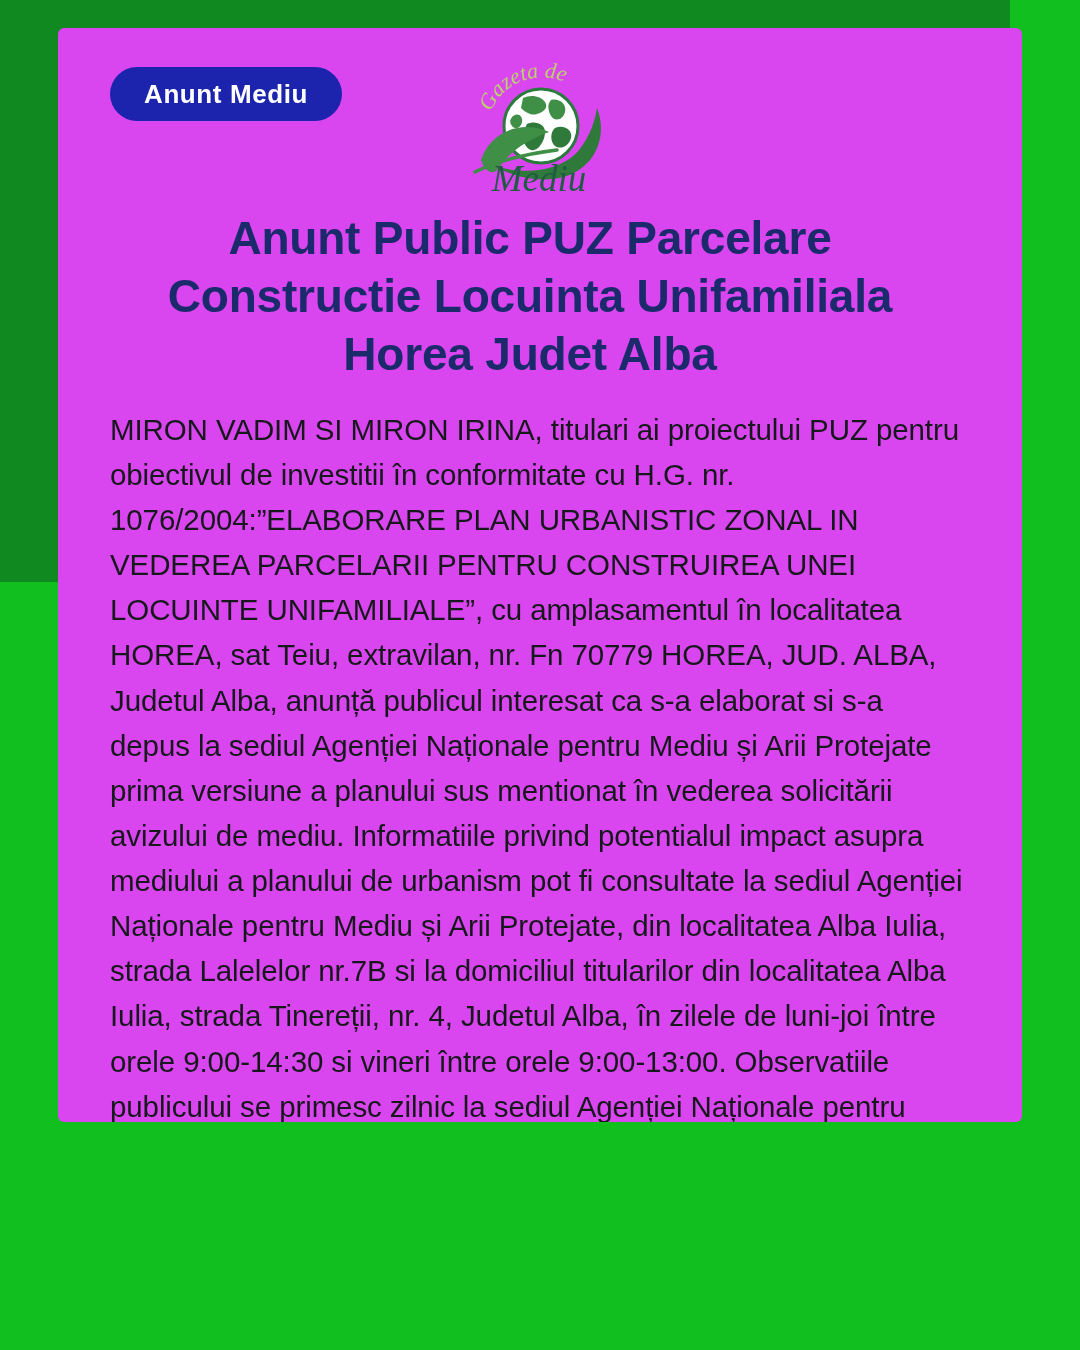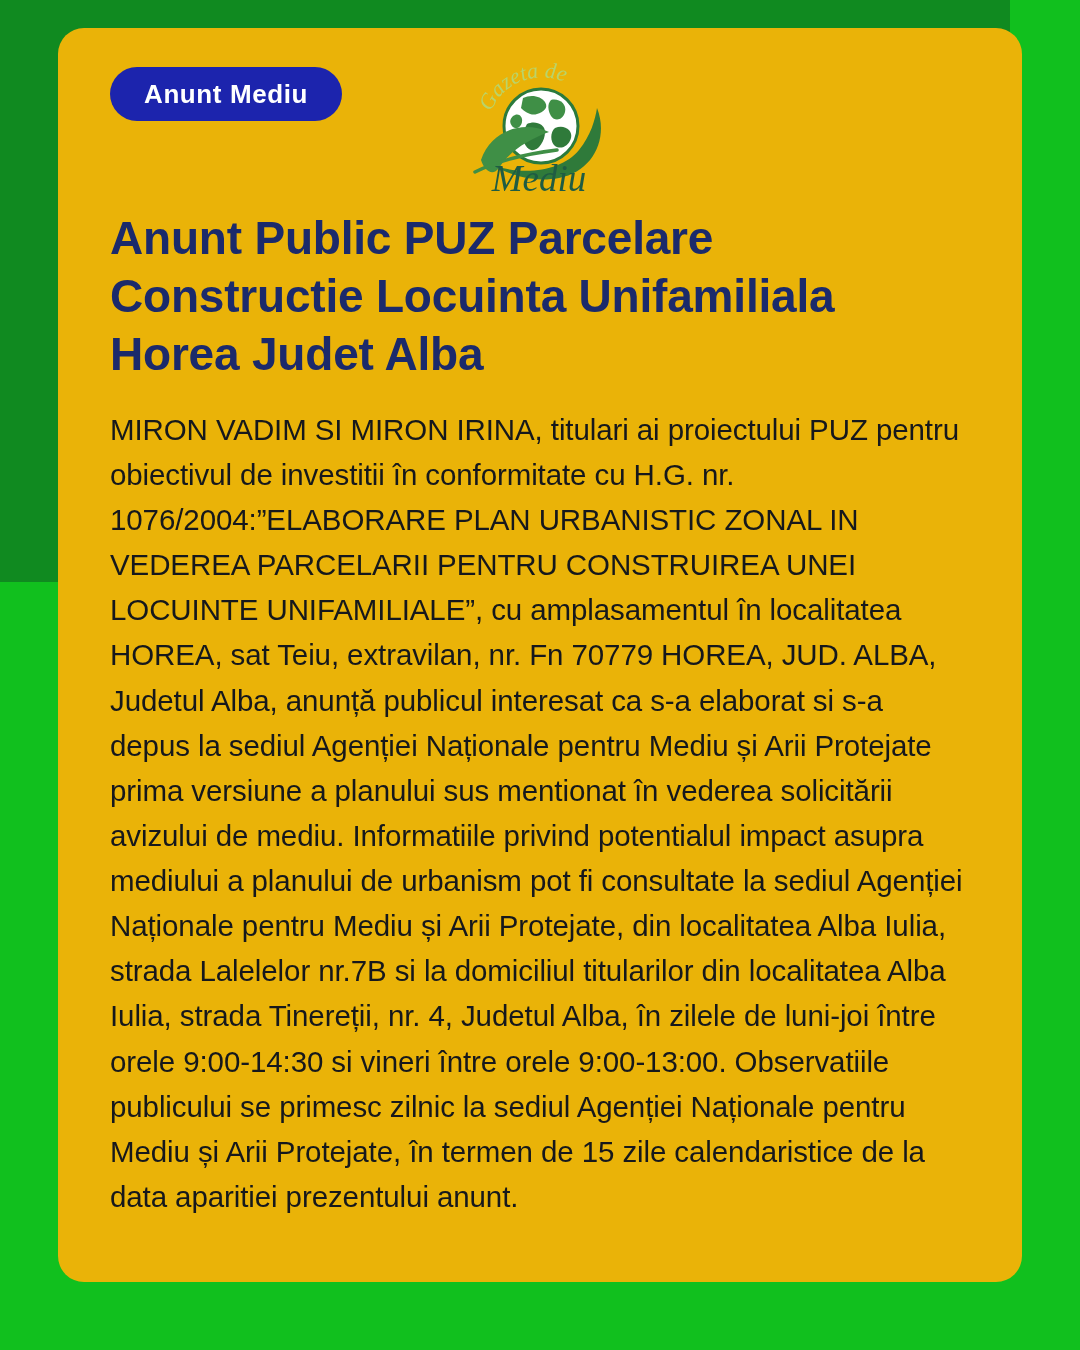--- a/index.html
+++ b/index.html
@@ -15,23 +15,23 @@
   
   #bg-dark-band {
     position:absolute;
     left:0; top:0;
     width:1010px; height:582px;
     background:#108a20;
   }
   #card {
     position:absolute;
     left:58px; top:28px;
-    width:964px; height:1254px;
-    background:#eab308;
-    border-radius:26px;
+    width:964px; height:1094px;
+    background:#d946ef;
+    border-radius:6px;
     overflow:hidden;
   }
   #card-inner {
     padding:30px 52px 0 52px;
     height:100%;
   }
   #header-row {
     display:flex;
     align-items:flex-start;
     justify-content:flex-start;
@@ -59,20 +59,21 @@
   }
   #logo svg { display:block; width:150px; height:148px; }
   #page-title {
     color:#1b2a6b;
     font-size:46px;
     font-weight:bold;
     line-height:1.26;
     letter-spacing:-0.2px;
     margin-top:6px;
     max-width:840px;
+    text-align:center;
   }
   #body-text {
     margin-top:23px;
     color:#16181c;
     font-size:29.5px;
     line-height:1.53;
     letter-spacing:-0.1px;
     max-width:872px;
   }
 </style>

